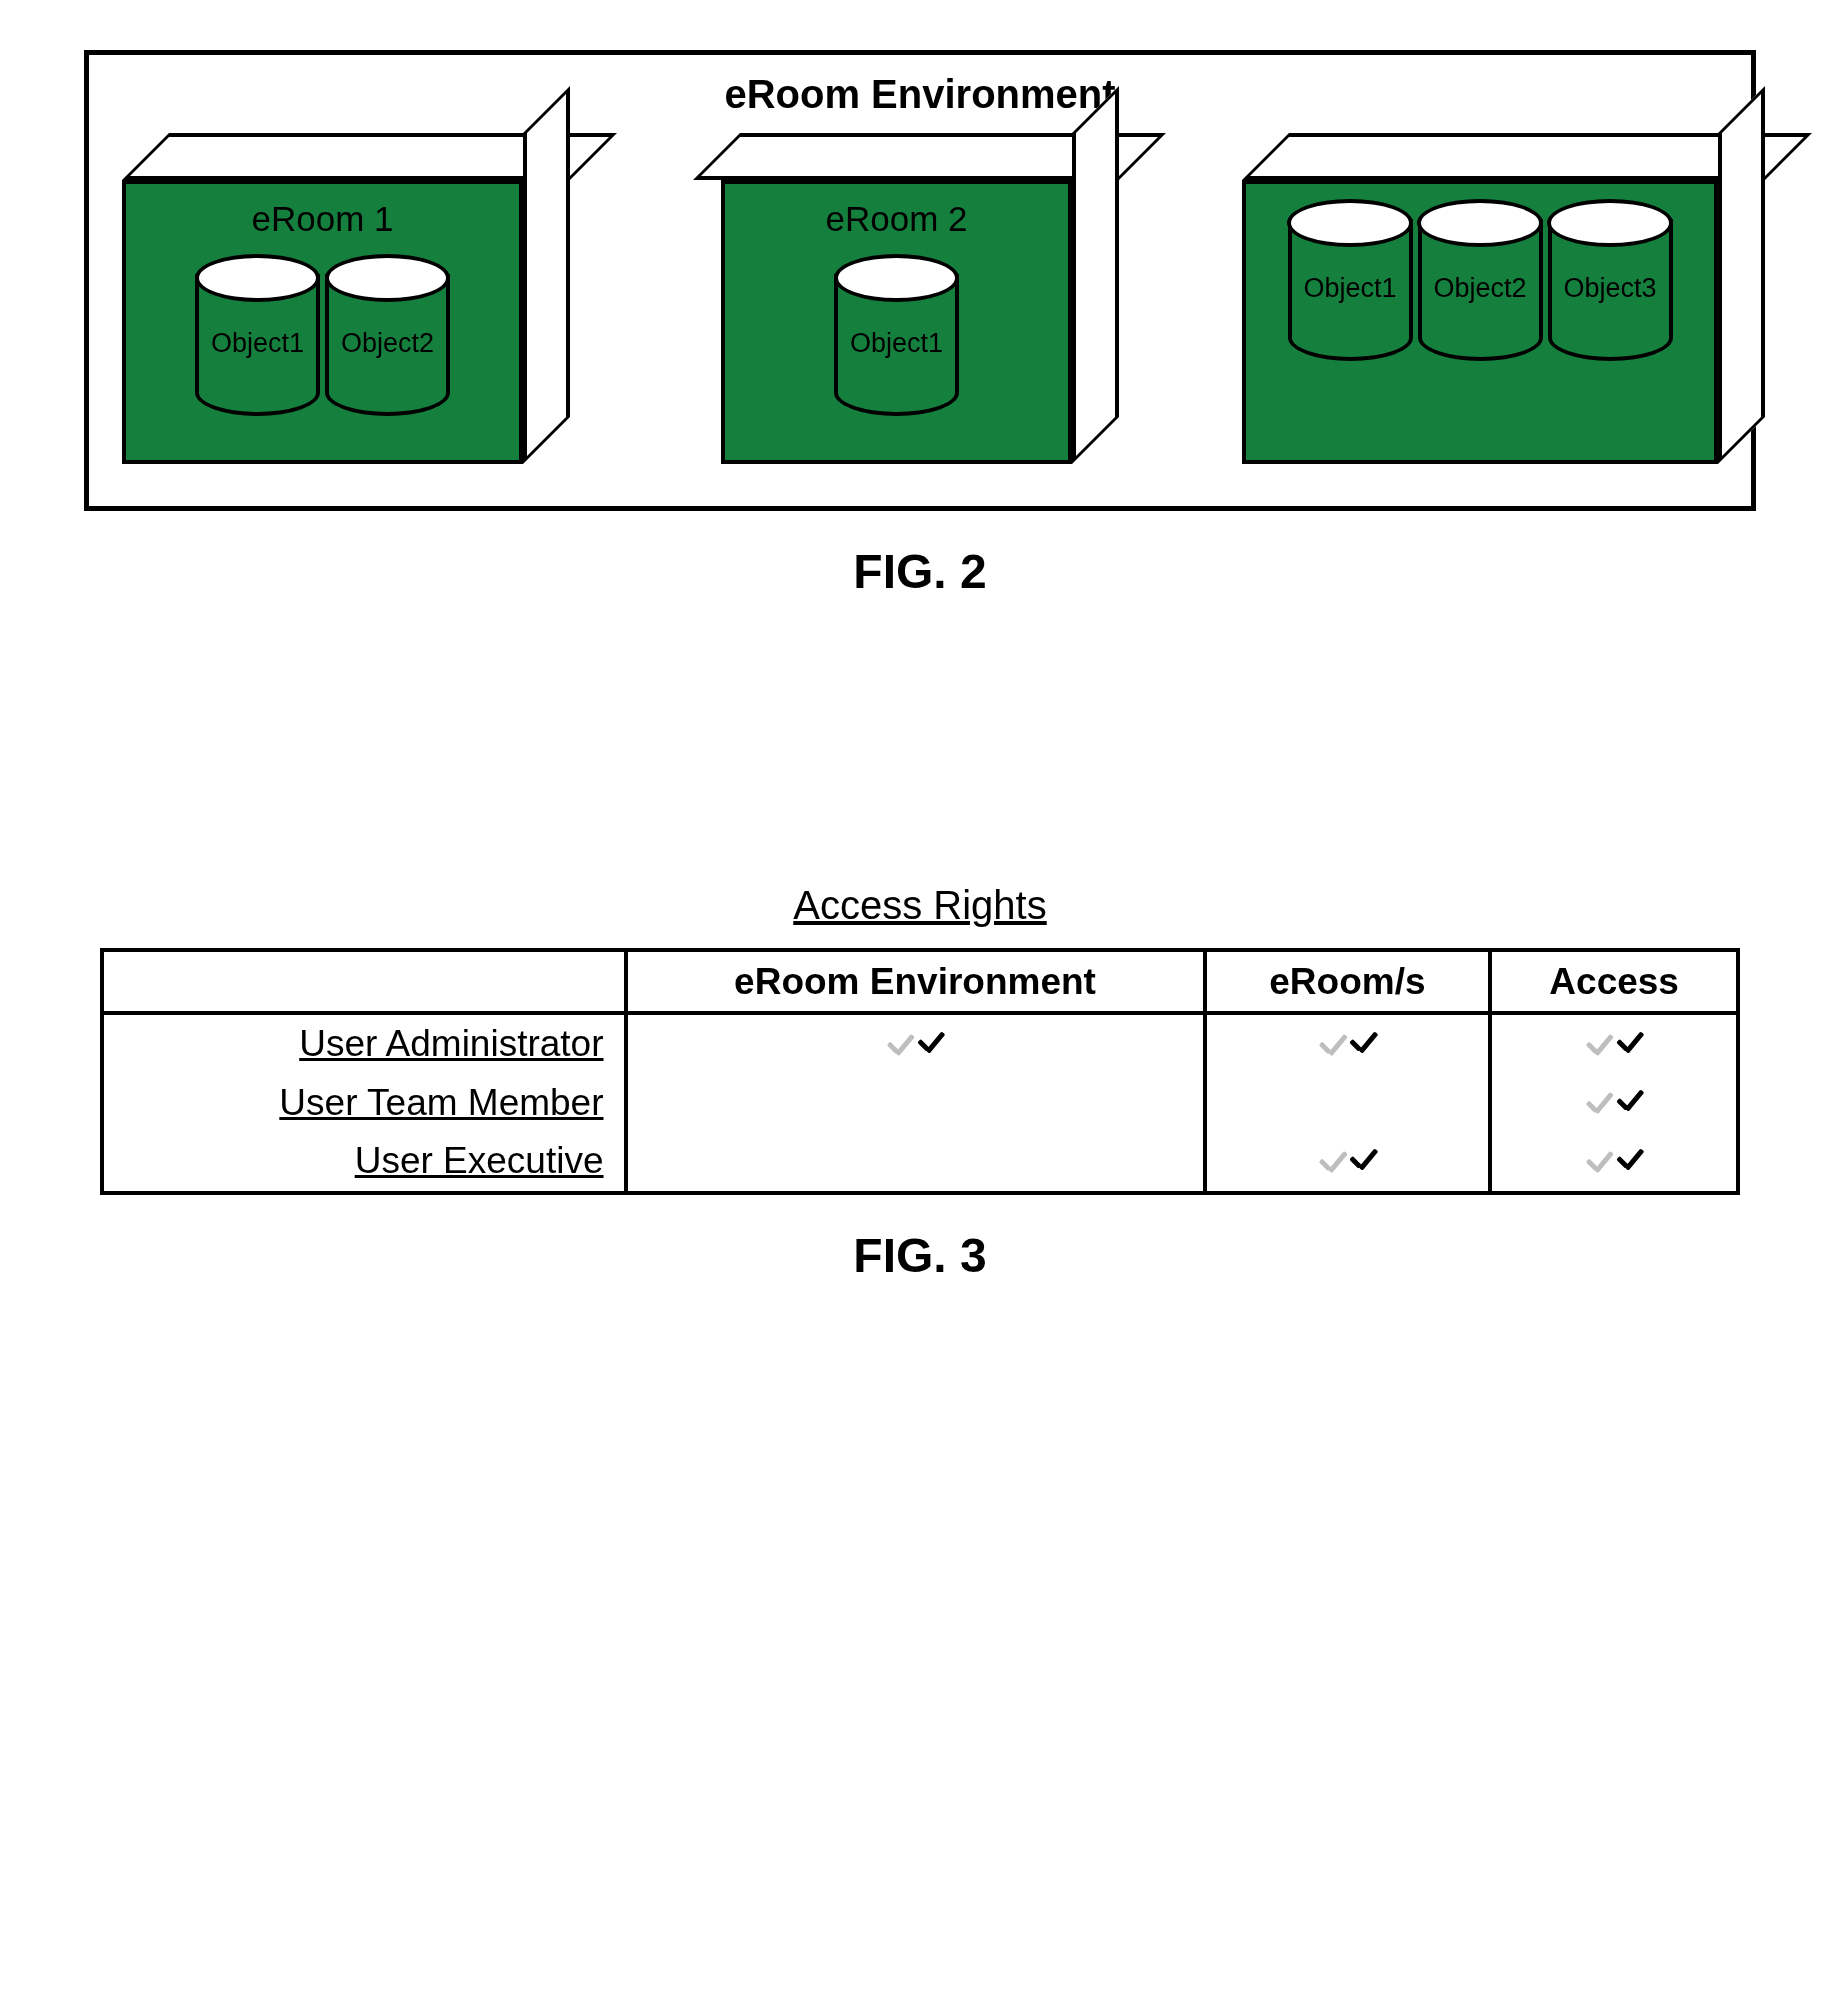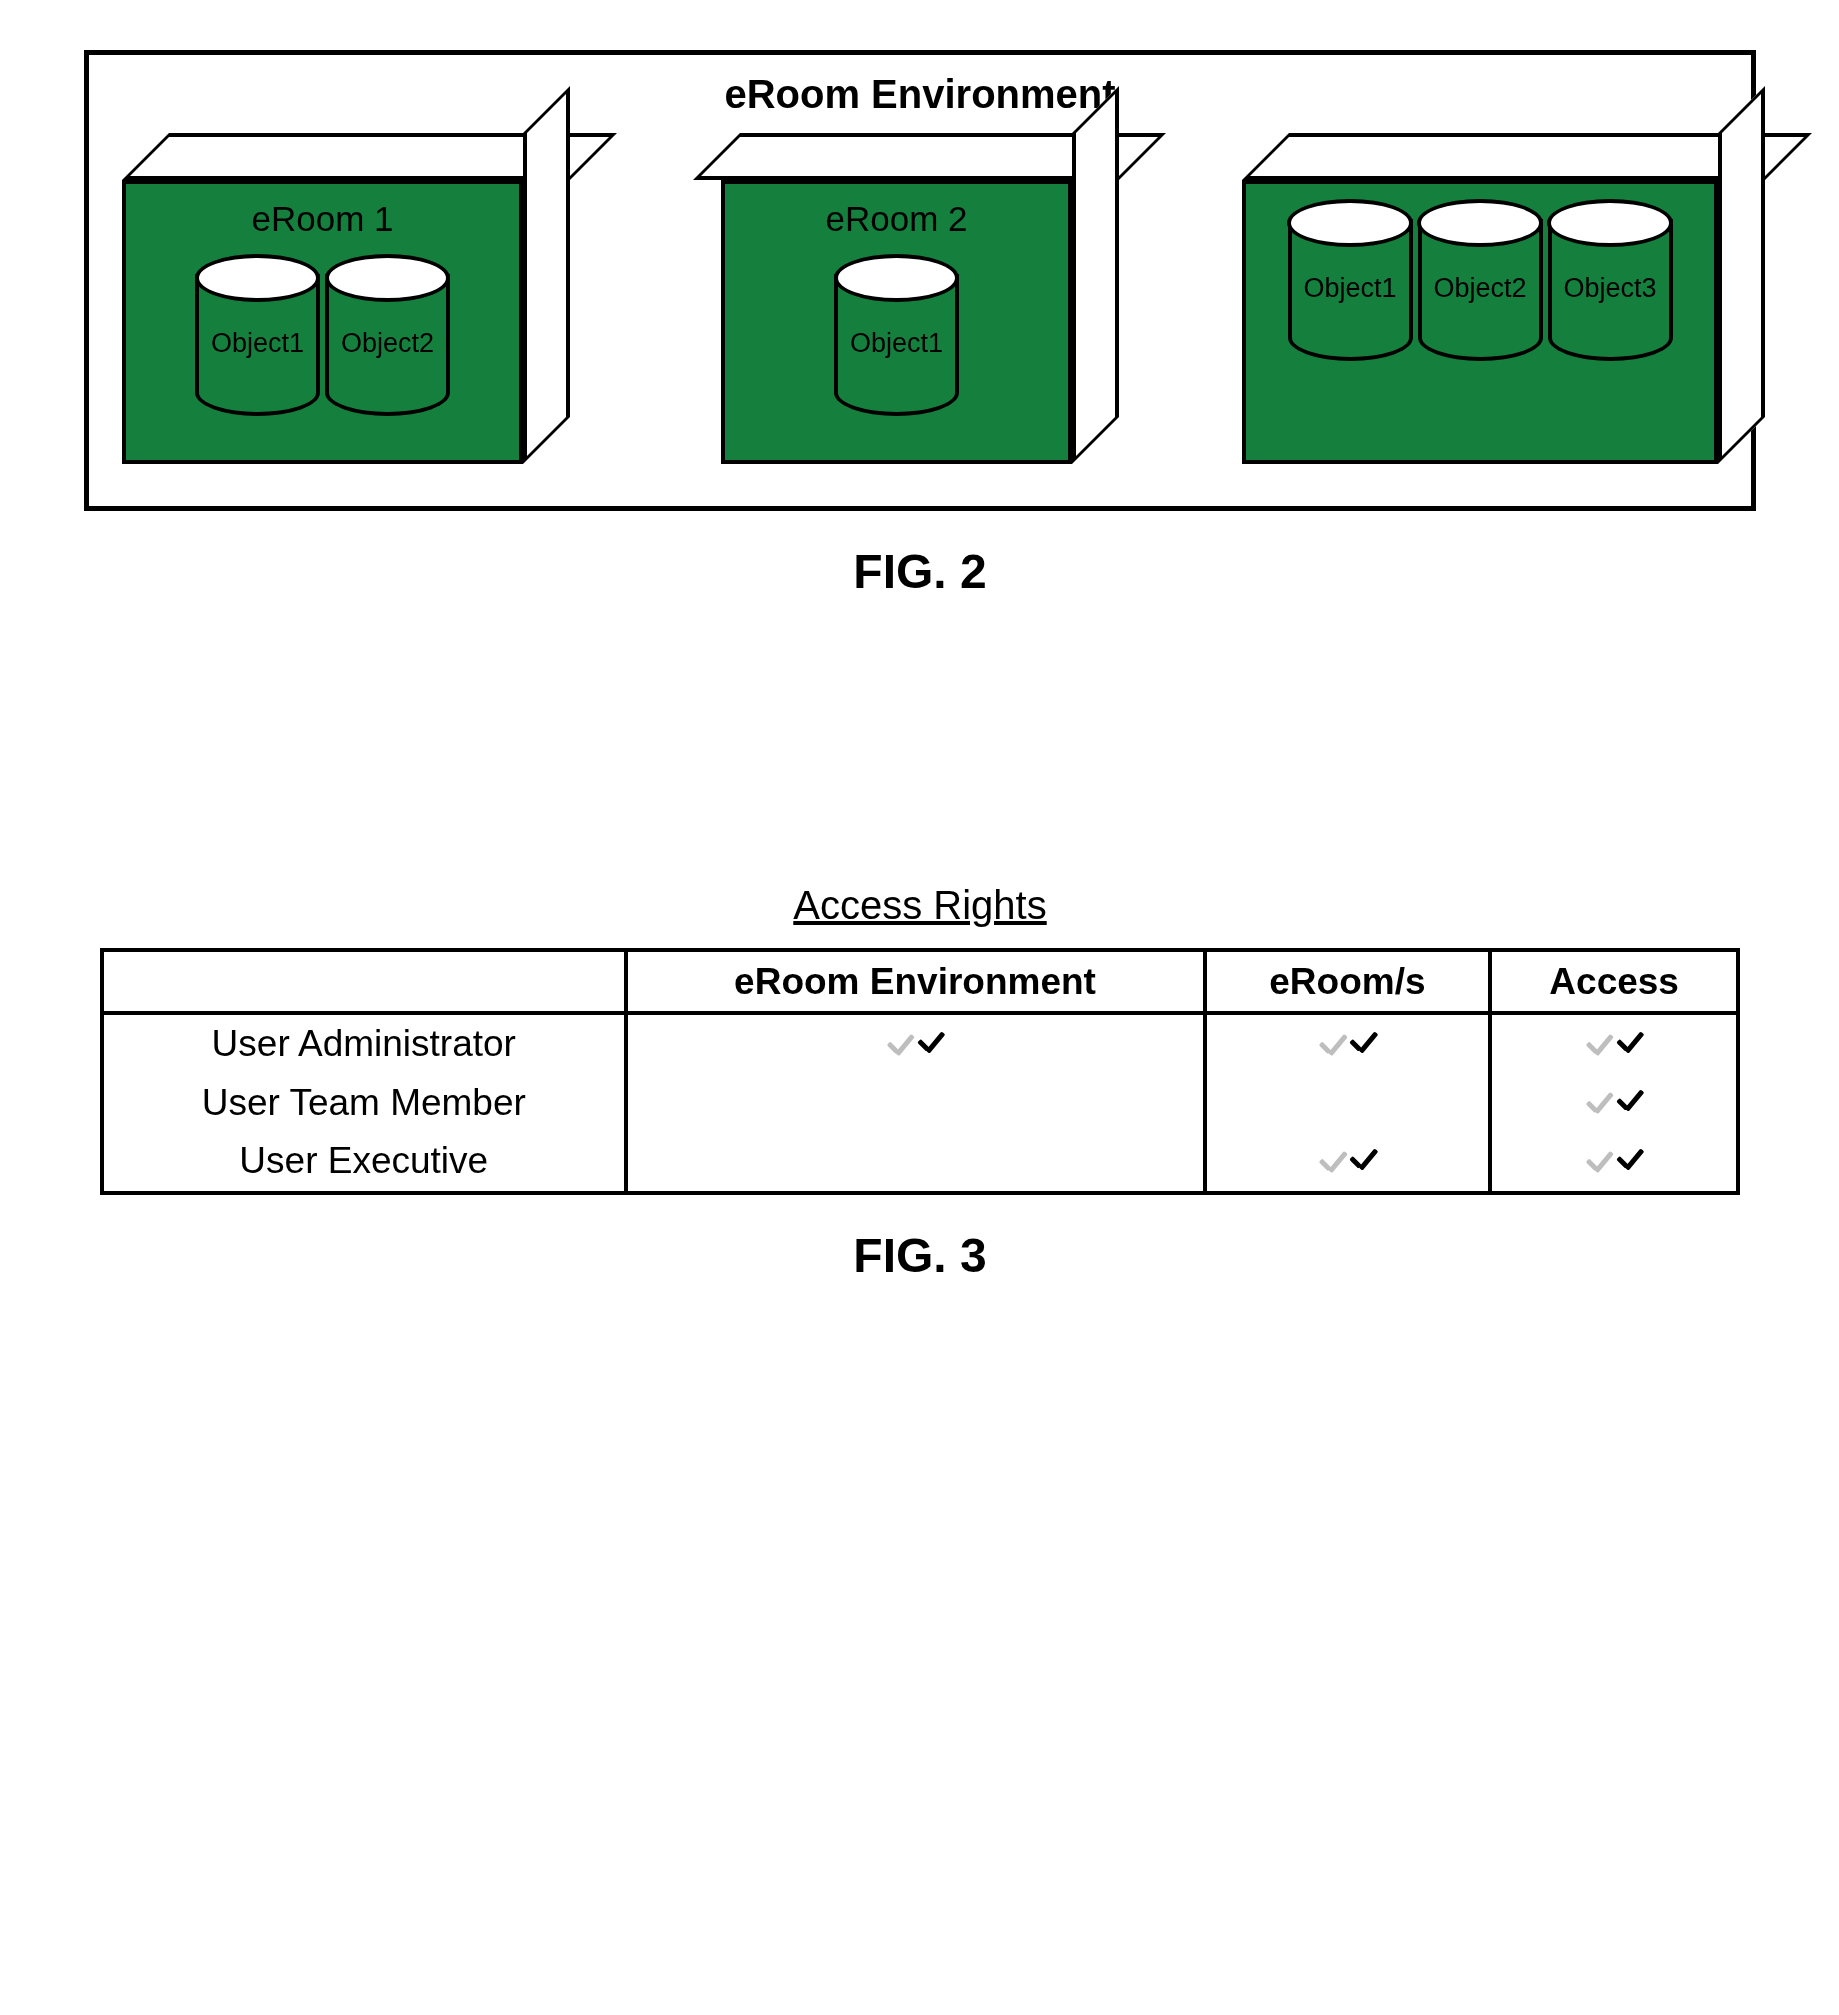--- a/index.html
+++ b/index.html
@@ -113,23 +113,24 @@
     width: 100%;
     font-size: 37px;
   }
   table.rights th, table.rights td {
     border-top: 4.2px solid #000;
     border-bottom: 4.2px solid #000;
     padding: 8.3px 20px;
     text-align: center;
   }
   table.rights th:first-child, table.rights td:first-child {
-    text-align: center;
+    text-align: right;
     border-left: 4.2px solid #000;
     width: 32%;
+    text-decoration: underline;
   }
   table.rights th:last-child, table.rights td:last-child {
     border-right: 4.2px solid #000;
   }
   table.rights th { font-weight: bold; border-right: 4.2px solid #000; border-left: 4.2px solid #000;}
   table.rights th:first-child { background:#fff; }
   table.rights tbody td:not(:first-child) { border-left: none; border-right: none; }
   table.rights tbody tr td { border-top: none; border-bottom: none; }
   table.rights tbody tr:first-child td { border-top: 4.2px solid #000; }
   table.rights tbody tr:last-child  td { border-bottom: 4.2px solid #000; }

